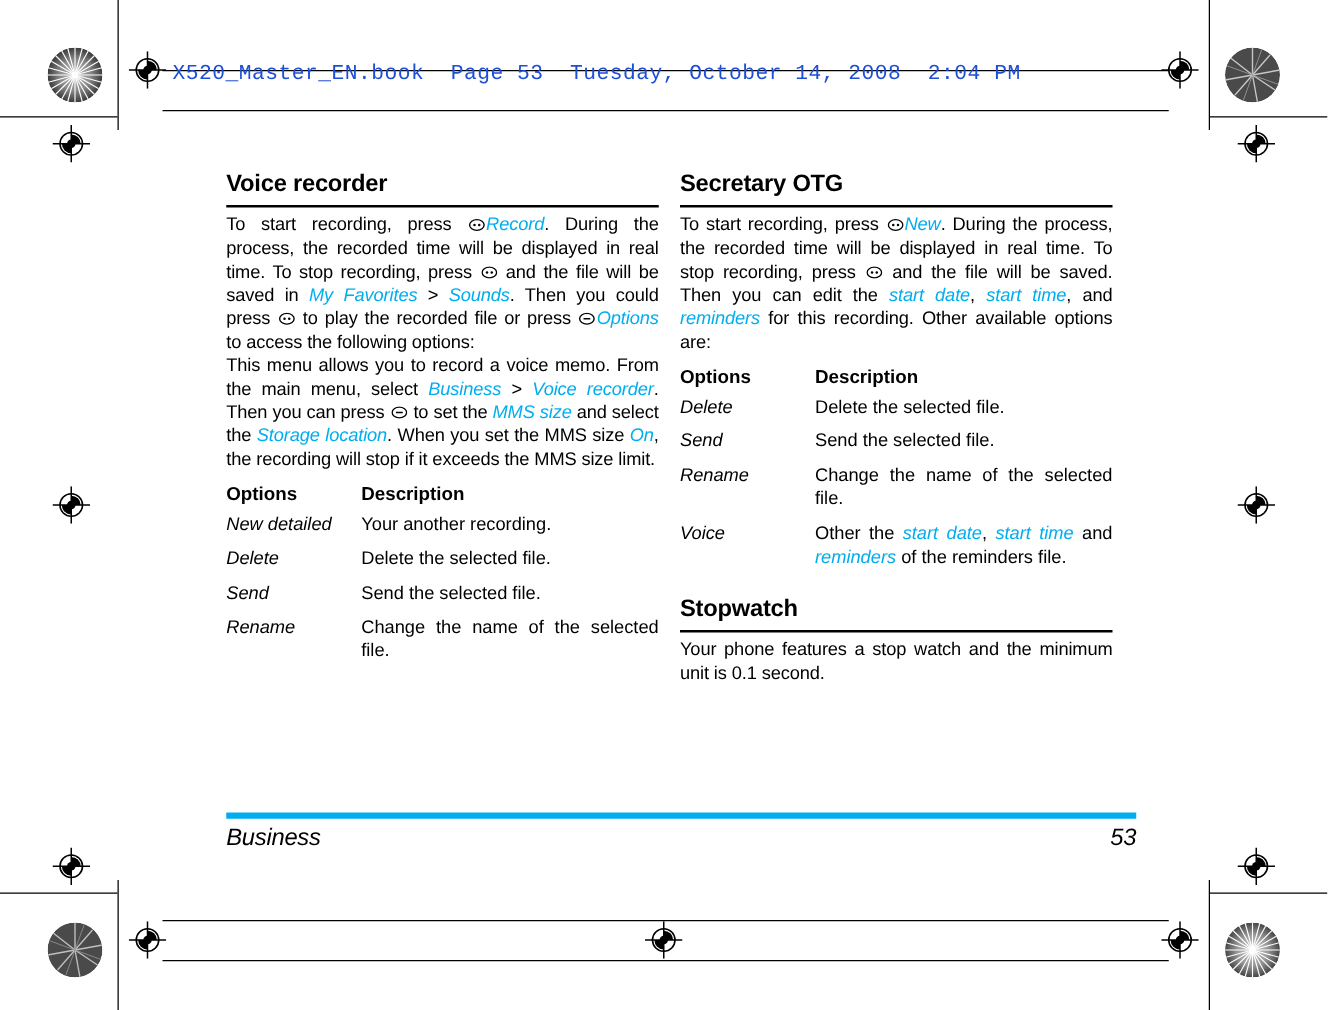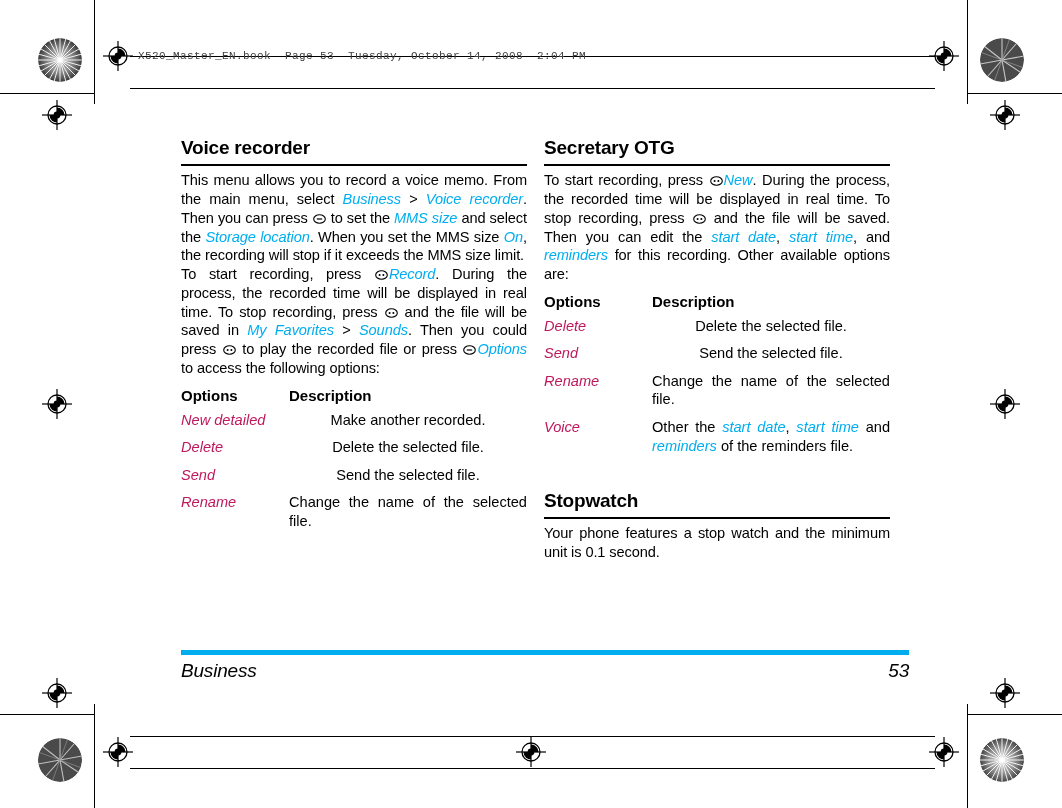--- a/index.html
+++ b/index.html
@@ -35,23 +35,23 @@
     border-radius: 50%;
     overflow: hidden;
   }
 
   
   .doc-header {
     position: absolute;
     left: 138px;
     top: 50px;
     font-family: "Liberation Mono", monospace;
-    font-size: 11px;
+    font-size: 17px;
     letter-spacing: 0.4px;
-    color: #404040;
+    color: #1d4ed8;
     white-space: pre;
   }
 
   
   .content {
     position: absolute;
     left: 181px;
     top: 138px;
     width: 728px;
   }
@@ -114,30 +114,30 @@
     padding: 0 0 7px 0;
     vertical-align: top;
   }
   table.opts th.c1 { width: 108px; }
   table.opts td {
     vertical-align: top;
     padding: 0 0 9px 0;
     line-height: 1.27;
   }
   table.opts td.opt {
-    color: #be185d;
+    color: #000000;
     font-style: italic;
     padding-right: 8px;
   }
   table.opts td.desc {
     text-align: justify;
   }
-  table.opts td.desc.nojust { text-align: center; }
-
-  .subsec { margin-top: 27px; }
+  table.opts td.desc.nojust { text-align: left; }
+
+  .subsec { margin-top: 14px; }
 
   
   .footer {
     position: absolute;
     left: 181px;
     top: 650px;
     width: 728px;
   }
   .footer-rule {
     height: 5px;
@@ -409,53 +409,53 @@
 <div class="doc-header">X520_Master_EN.book  Page 53  Tuesday, October 14, 2008  2:04 PM</div>
 
 <div class="content">
   <div class="columns">
 
     <div class="col">
 
       <h2 class="sec-title">Voice recorder</h2>
       <div class="rule"></div>
 
-      <p class="body"><span>This menu allows you to record a voice memo. From the main menu, select </span><span class="accent">Business</span><span> &gt; </span><span class="accent">Voice recorder</span><span>. Then you can press </span><span class="key"><svg width="13" height="10" viewBox="0 0 13 10">
-              <ellipse cx="6.5" cy="5" rx="5.8" ry="4.3" fill="none" stroke="#000" stroke-width="1.1"></ellipse>
-              <line x1="3.8" y1="5" x2="9.2" y2="5" stroke="#000" stroke-width="1.2"></line>
-            </svg></span><span> to set the </span><span class="accent">MMS size</span><span> and select the </span><span class="accent">Storage location</span><span>. When you set the MMS size </span><span class="accent">On</span><span>, the recording will stop if it exceeds the MMS size limit.</span></p>
-
       <p class="body"><span>To start recording, press </span><span class="key"><svg width="13" height="10" viewBox="0 0 13 10">
               <ellipse cx="6.5" cy="5" rx="5.8" ry="4.3" fill="none" stroke="#000" stroke-width="1.1"></ellipse>
               <circle cx="4.6" cy="5" r="1" fill="#000"></circle>
               <circle cx="8.4" cy="5" r="1" fill="#000"></circle>
             </svg></span><span class="accent">Record</span><span>. During the process, the recorded time will be displayed in real time. To stop recording, press </span><span class="key"><svg width="13" height="10" viewBox="0 0 13 10">
               <ellipse cx="6.5" cy="5" rx="5.8" ry="4.3" fill="none" stroke="#000" stroke-width="1.1"></ellipse>
               <circle cx="4.6" cy="5" r="1" fill="#000"></circle>
               <circle cx="8.4" cy="5" r="1" fill="#000"></circle>
             </svg></span><span> and the file will be saved in </span><span class="accent">My Favorites</span><span> &gt; </span><span class="accent">Sounds</span><span>.  Then you could press </span><span class="key"><svg width="13" height="10" viewBox="0 0 13 10">
               <ellipse cx="6.5" cy="5" rx="5.8" ry="4.3" fill="none" stroke="#000" stroke-width="1.1"></ellipse>
               <circle cx="4.6" cy="5" r="1" fill="#000"></circle>
               <circle cx="8.4" cy="5" r="1" fill="#000"></circle>
             </svg></span><span> to play the recorded file or press </span><span class="key"><svg width="13" height="10" viewBox="0 0 13 10">
               <ellipse cx="6.5" cy="5" rx="5.8" ry="4.3" fill="none" stroke="#000" stroke-width="1.1"></ellipse>
               <line x1="3.8" y1="5" x2="9.2" y2="5" stroke="#000" stroke-width="1.2"></line>
             </svg></span><span class="accent">Options</span><span> to access the following options:</span></p>
 
+      <p class="body"><span>This menu allows you to record a voice memo. From the main menu, select </span><span class="accent">Business</span><span> &gt; </span><span class="accent">Voice recorder</span><span>. Then you can press </span><span class="key"><svg width="13" height="10" viewBox="0 0 13 10">
+              <ellipse cx="6.5" cy="5" rx="5.8" ry="4.3" fill="none" stroke="#000" stroke-width="1.1"></ellipse>
+              <line x1="3.8" y1="5" x2="9.2" y2="5" stroke="#000" stroke-width="1.2"></line>
+            </svg></span><span> to set the </span><span class="accent">MMS size</span><span> and select the </span><span class="accent">Storage location</span><span>. When you set the MMS size </span><span class="accent">On</span><span>, the recording will stop if it exceeds the MMS size limit.</span></p>
+
       <table class="opts">
         <thead>
           <tr>
             <th class="c1">Options</th>
             <th>Description</th>
           </tr>
         </thead>
         <tbody>
           <tr>
             <td class="opt">New detailed</td>
-            <td class="desc nojust">Make another recorded.</td>
+            <td class="desc nojust">Your another recording.</td>
           </tr>
           <tr>
             <td class="opt">Delete</td>
             <td class="desc nojust">Delete the selected file.</td>
           </tr>
           <tr>
             <td class="opt">Send</td>
             <td class="desc nojust">Send the selected file.</td>
           </tr>
           <tr>

